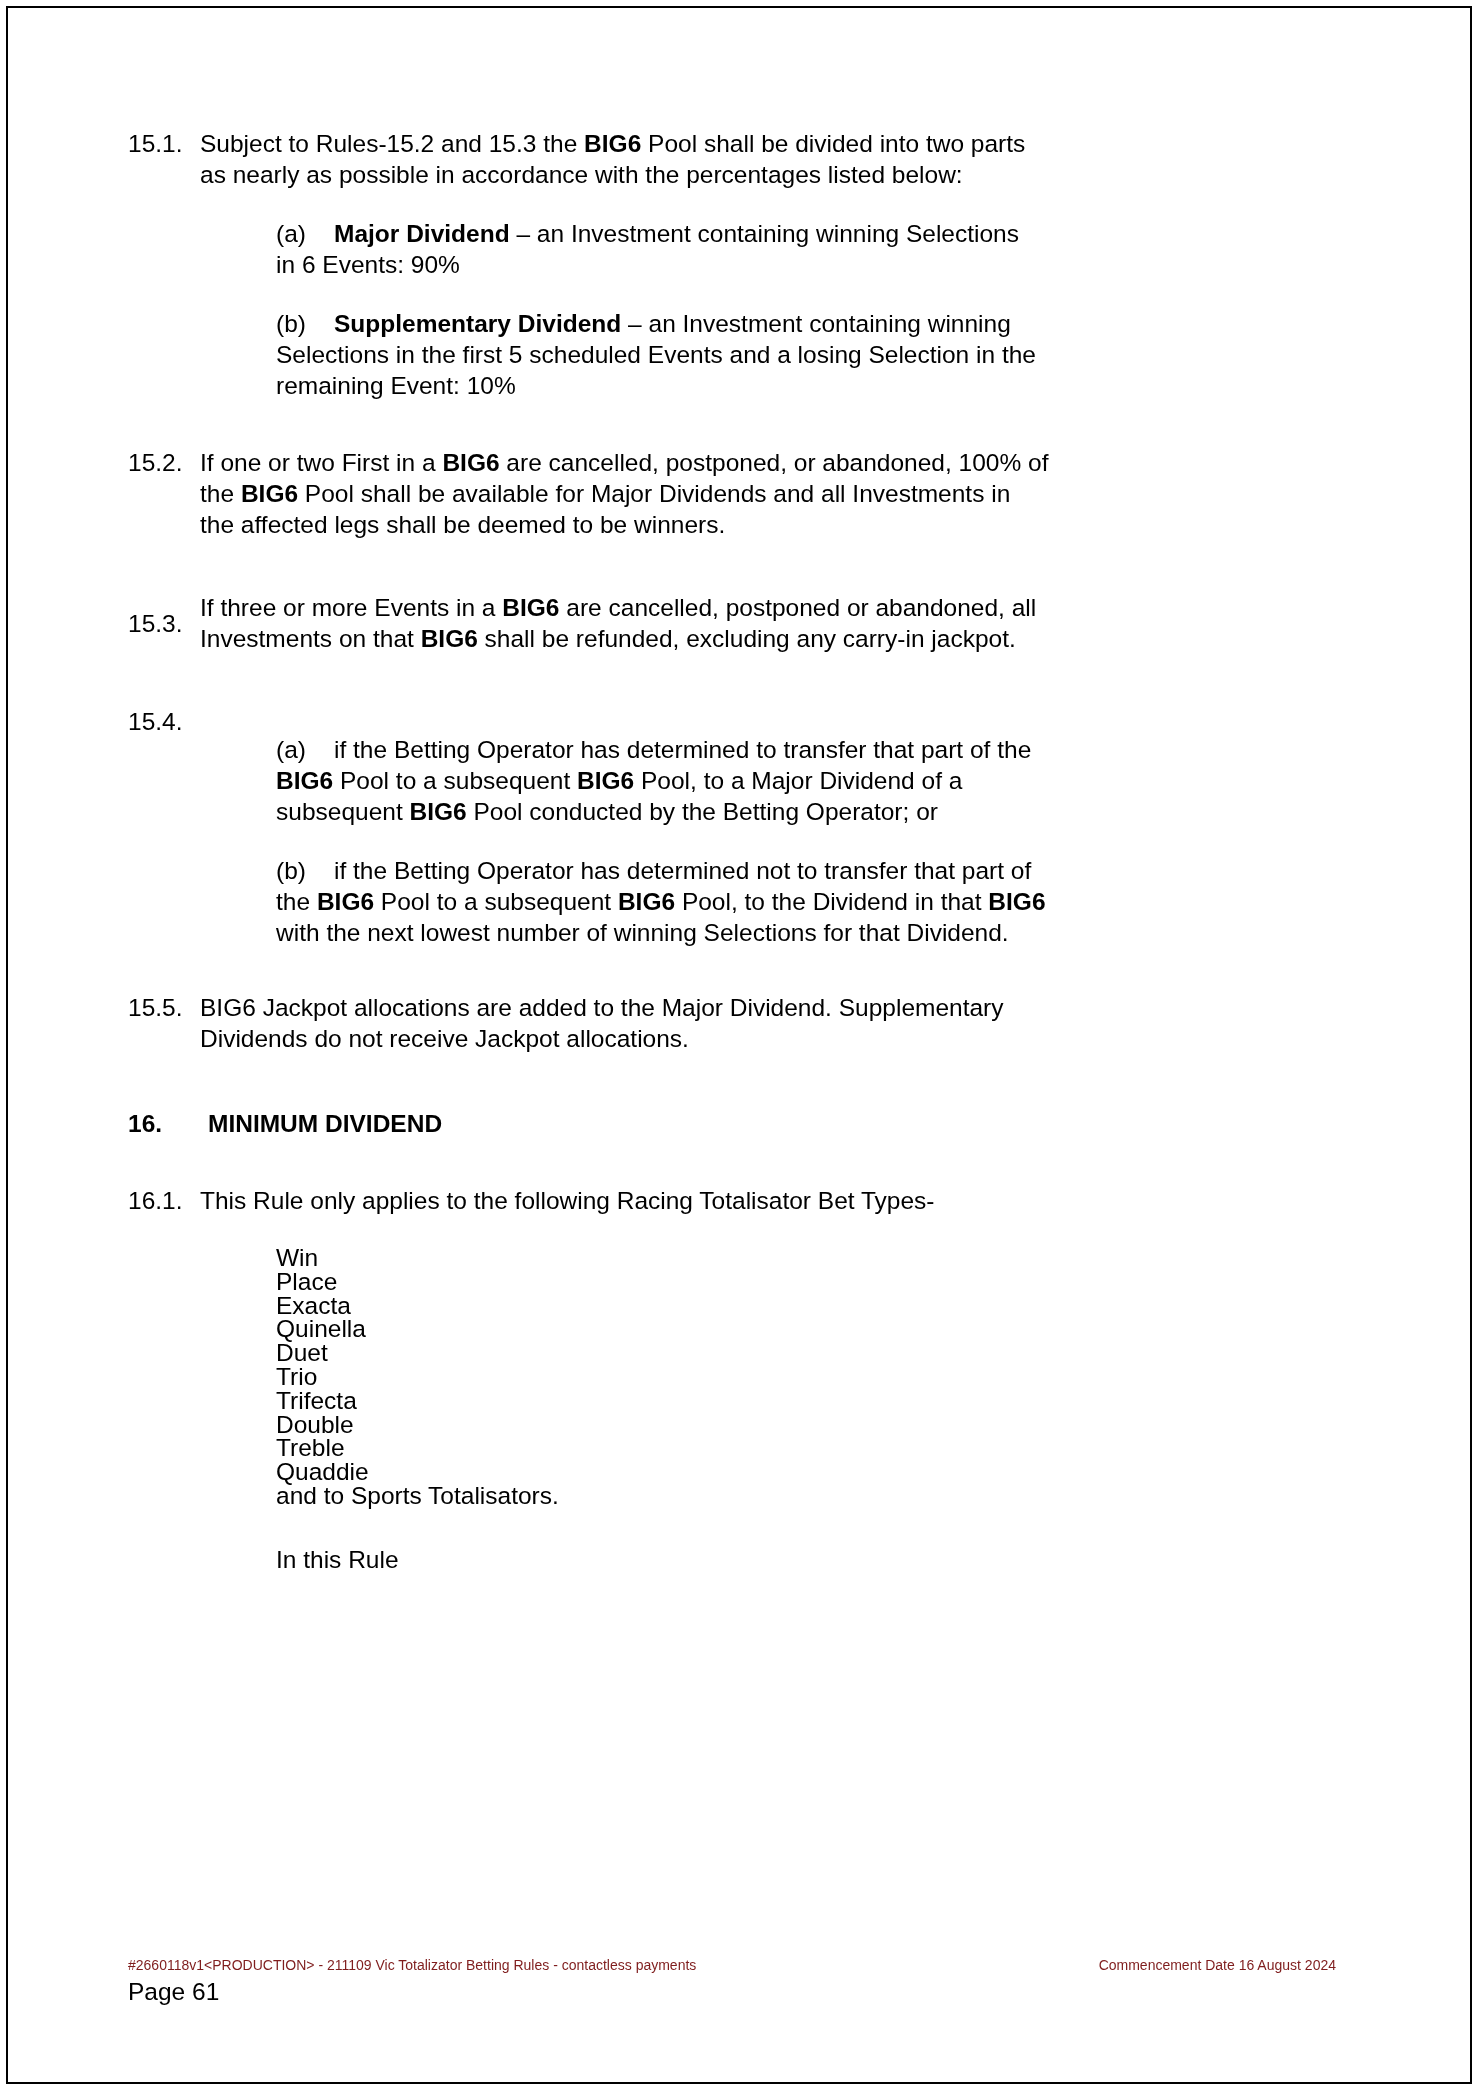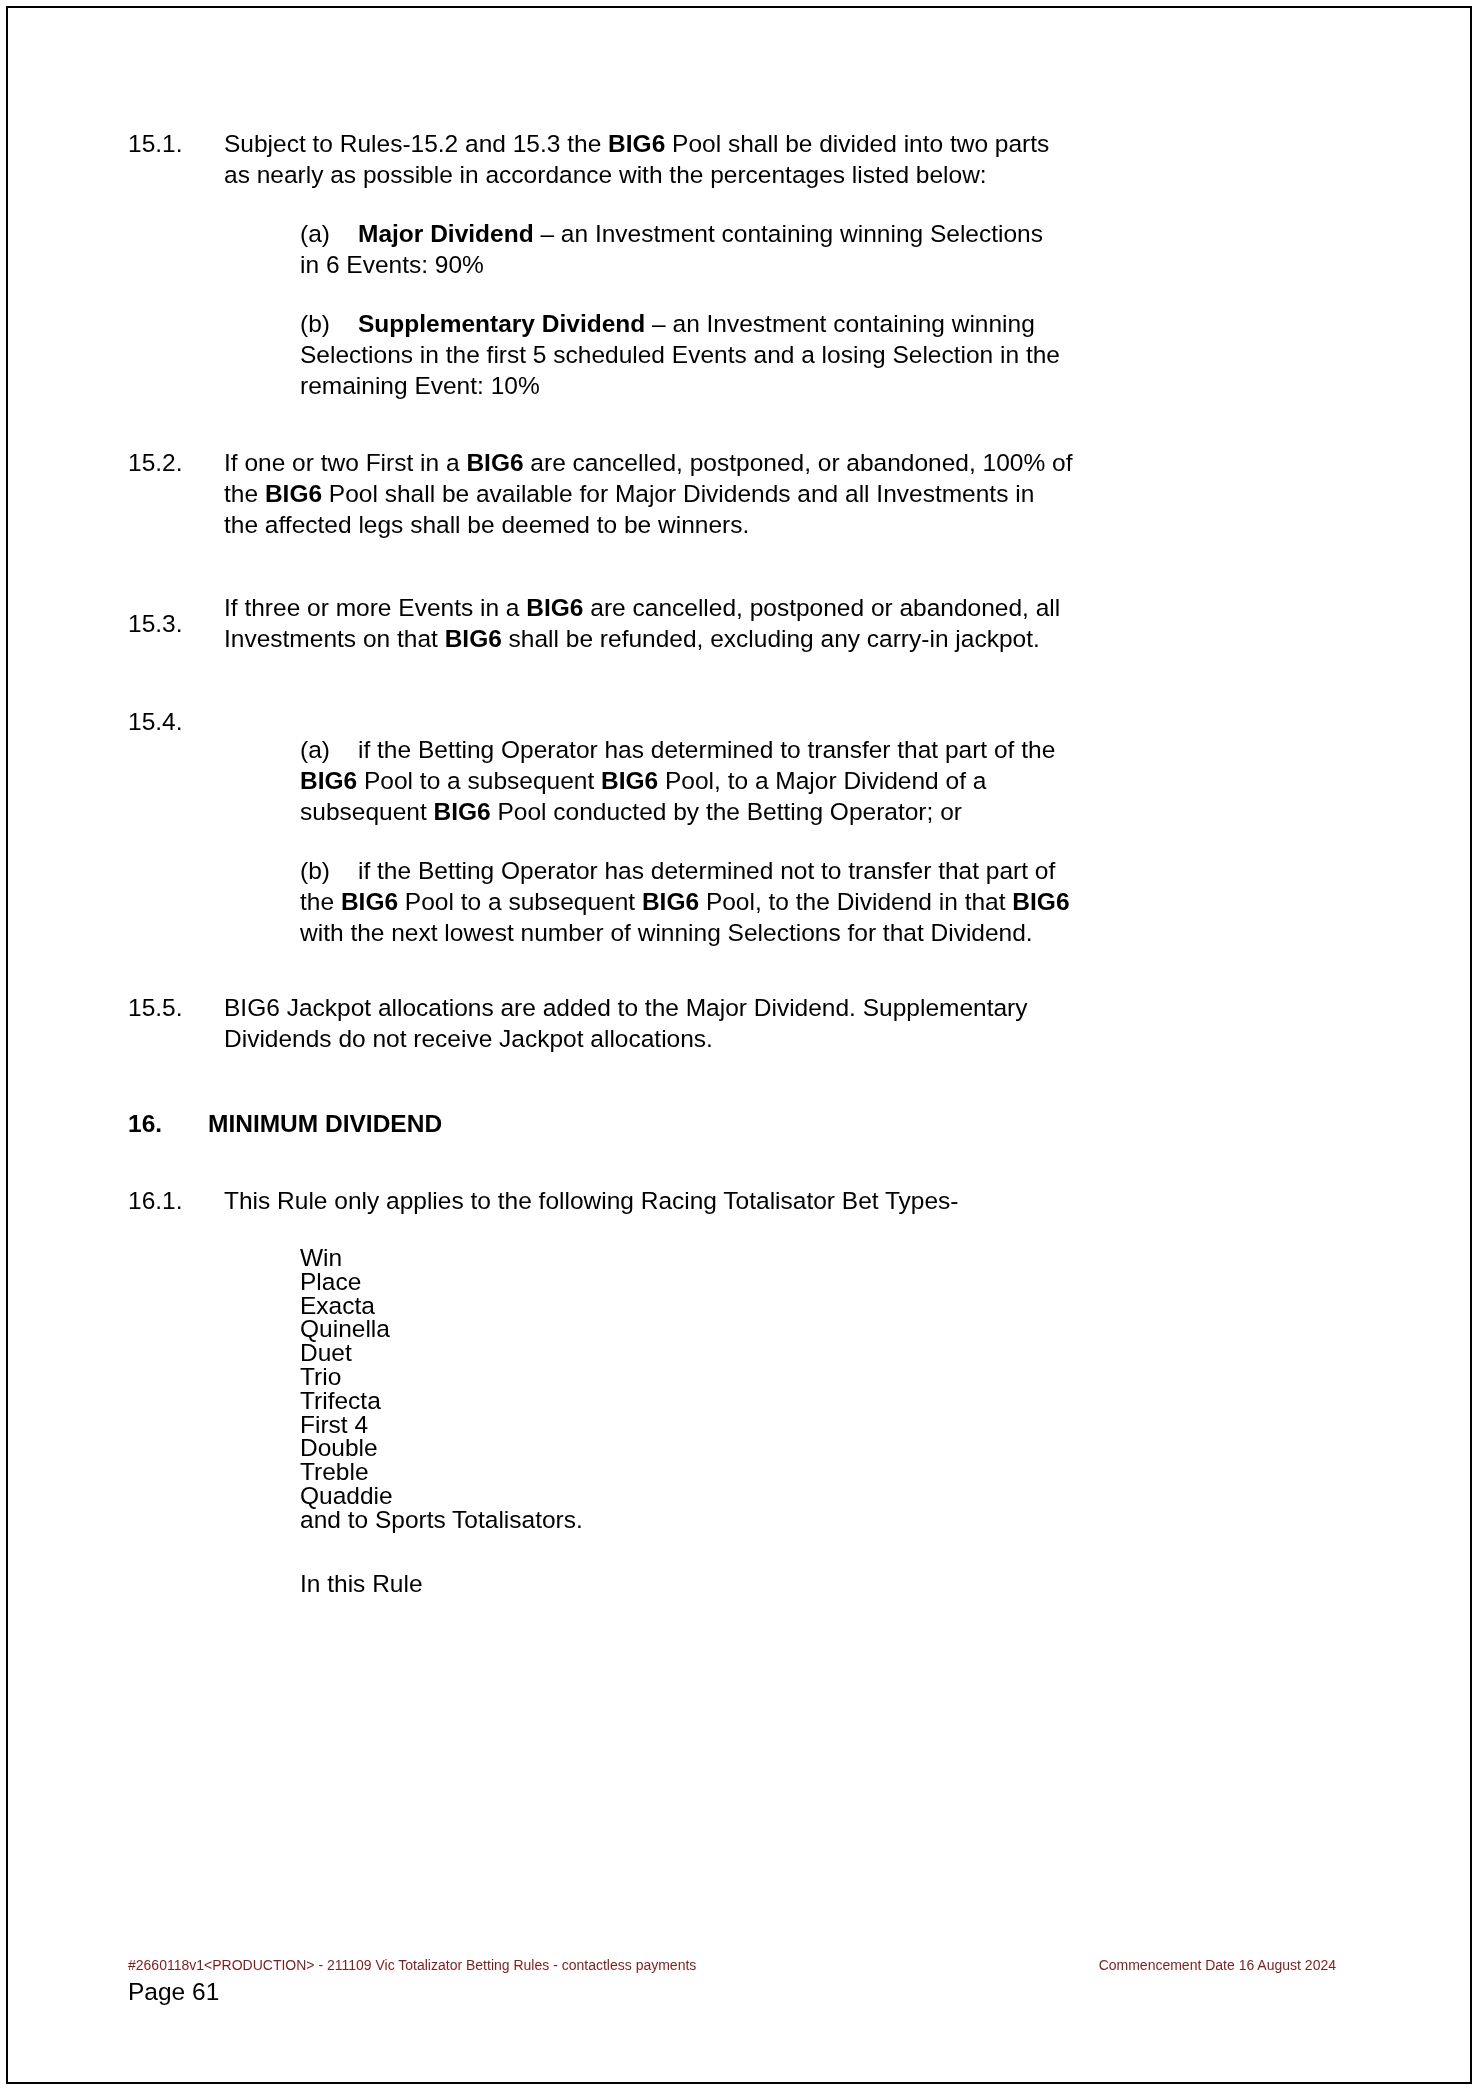--- a/index.html
+++ b/index.html
@@ -35,21 +35,20 @@
     left: 128px;
     top: 128px;
     width: 1222px;
   }
 
   
   .rule {
     display: flex;
     align-items: flex-start;
     margin-bottom: 34px;
-    gap: 24px;
   }
   .rule-number {
     width: 72px;
     flex: 0 0 72px;
     font-size: 24.5px;
     line-height: 31px;
     color: #000;
   }
   .rule-body {
     flex: 1 1 auto;
@@ -207,21 +206,20 @@
         <p>This Rule only applies to the following Racing Totalisator Bet Types-</p>
 
         <div class="bet-list">
           <div>Win</div>
           <div>Place</div>
           <div>Exacta</div>
           <div>Quinella</div>
           <div>Duet</div>
           <div>Trio</div>
           <div>Trifecta</div>
-          <div>First 4</div>
           <div>Double</div>
           <div>Treble</div>
           <div>Quaddie</div>
           <div class="bet-list-tail">and to Sports Totalisators.</div>
         </div>
 
         <div class="in-this-rule">In this Rule</div>
       </div>
     </div>
 

